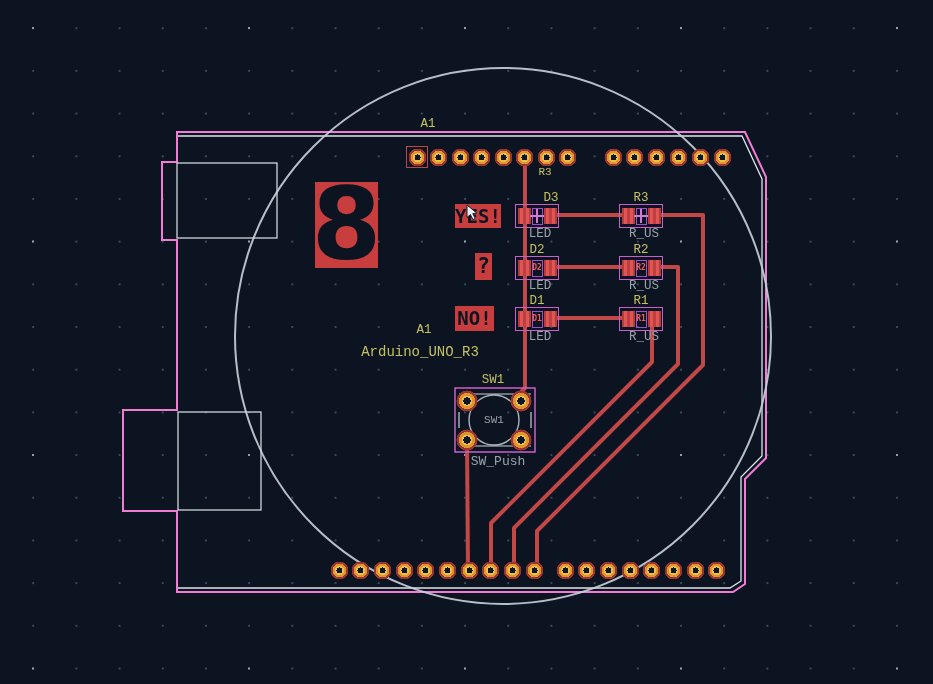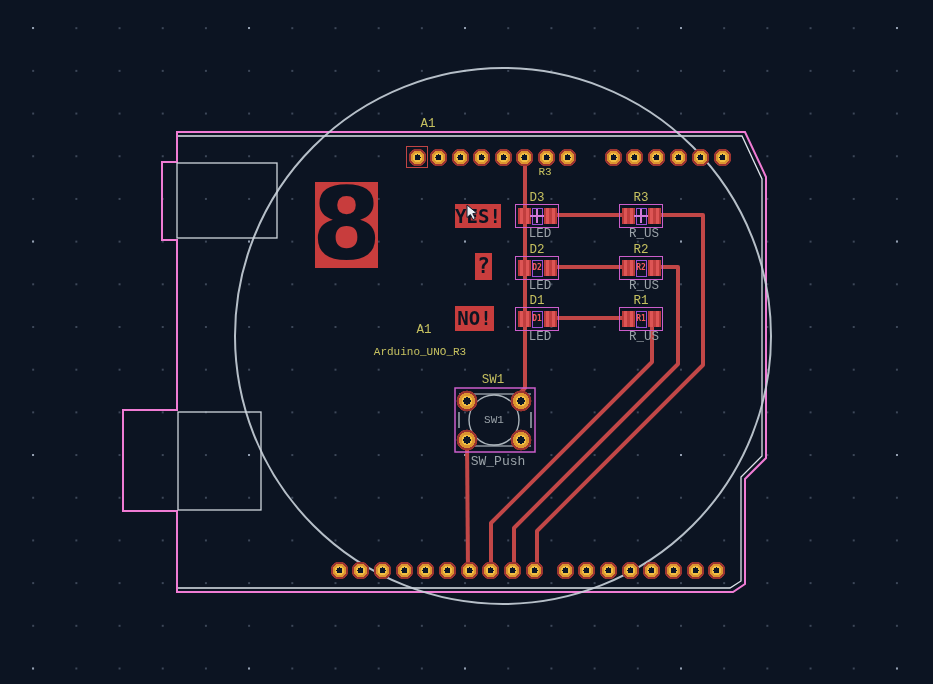--- a/index.html
+++ b/index.html
@@ -135,39 +135,39 @@
         <div class="mini-ref">D1</div>
       </div>
       <div class="cmp" style="left: 619px; top: 307px;">
         <div class="spad l"></div>
         <div class="spad r"></div>
         <div class="body"></div>
         <div class="mini-ref">R1</div>
       </div>
     </div>
   <div id="labels-layer">
-      <div class="lbl ref" style="left: 537px; top: 198px; font-size: 12.5px;">D3</div>
+      <div class="lbl ref" style="left: 551px; top: 198px; font-size: 12.5px;">D3</div>
       <div class="lbl fab" style="left: 540px; top: 234px; font-size: 12.5px;">LED</div>
       <div class="lbl ref" style="left: 641px; top: 198px; font-size: 12.5px;">R3</div>
       <div class="lbl fab" style="left: 644px; top: 234px; font-size: 12.5px;">R_US</div>
       <div class="lbl ref" style="left: 537px; top: 250px; font-size: 12.5px;">D2</div>
       <div class="lbl fab" style="left: 540px; top: 286px; font-size: 12.5px;">LED</div>
       <div class="lbl ref" style="left: 641px; top: 250px; font-size: 12.5px;">R2</div>
       <div class="lbl fab" style="left: 644px; top: 286px; font-size: 12.5px;">R_US</div>
       <div class="lbl ref" style="left: 537px; top: 301px; font-size: 12.5px;">D1</div>
       <div class="lbl fab" style="left: 540px; top: 337px; font-size: 12.5px;">LED</div>
       <div class="lbl ref" style="left: 641px; top: 301px; font-size: 12.5px;">R1</div>
       <div class="lbl fab" style="left: 644px; top: 337px; font-size: 12.5px;">R_US</div>
       <div class="lbl ref" style="left: 493px; top: 380px; font-size: 12.5px;">SW1</div>
       <div class="lbl fab" style="left: 498px; top: 461px; font-size: 13px;">SW_Push</div>
       <div class="lbl fab" style="left: 494px; top: 420px; font-size: 11px;">SW1</div>
       <div class="lbl ref" style="left: 428px; top: 124px; font-size: 12.5px;">A1</div>
       <div class="lbl ref" style="left: 545px; top: 172px; font-size: 11px;">R3</div>
       <div class="lbl ref" style="left: 424px; top: 330px; font-size: 12.5px;">A1</div>
-      <div class="lbl ref" style="left: 420px; top: 352px; font-size: 11px;">Arduino_UNO_R3</div>
+      <div class="lbl ref" style="left: 420px; top: 352px; font-size: 14px;">Arduino_UNO_R3</div>
     </div>
   <div id="artwork-layer">
       <div class="art" style="left: 315px; top: 182px; width: 63px; height: 86px; font-size: 100px; font-family: &quot;DejaVu Sans&quot;, sans-serif;">8</div>
       <div class="art" style="left: 455px; top: 204px; width: 46px; height: 24px; font-size: 19px; font-family: &quot;DejaVu Sans Mono&quot;, monospace;">YES!</div>
       <div class="art" style="left: 475px; top: 253px; width: 17px; height: 27px; font-size: 21px; font-family: &quot;DejaVu Sans Mono&quot;, monospace;">?</div>
       <div class="art" style="left: 455px; top: 306px; width: 39px; height: 25px; font-size: 19px; font-family: &quot;DejaVu Sans Mono&quot;, monospace;">NO!</div>
     </div>
   <svg id="cursor-layer" width="16" height="18" style="left: 466px; top: 204px;">
     <polygon points="1,1 1,13.5 4.4,10.6 6.9,15.6 9.3,14.4 6.8,9.6 10.8,9" fill="#e9eff5" stroke="#141c2c" stroke-width="1"></polygon>
   </svg>

